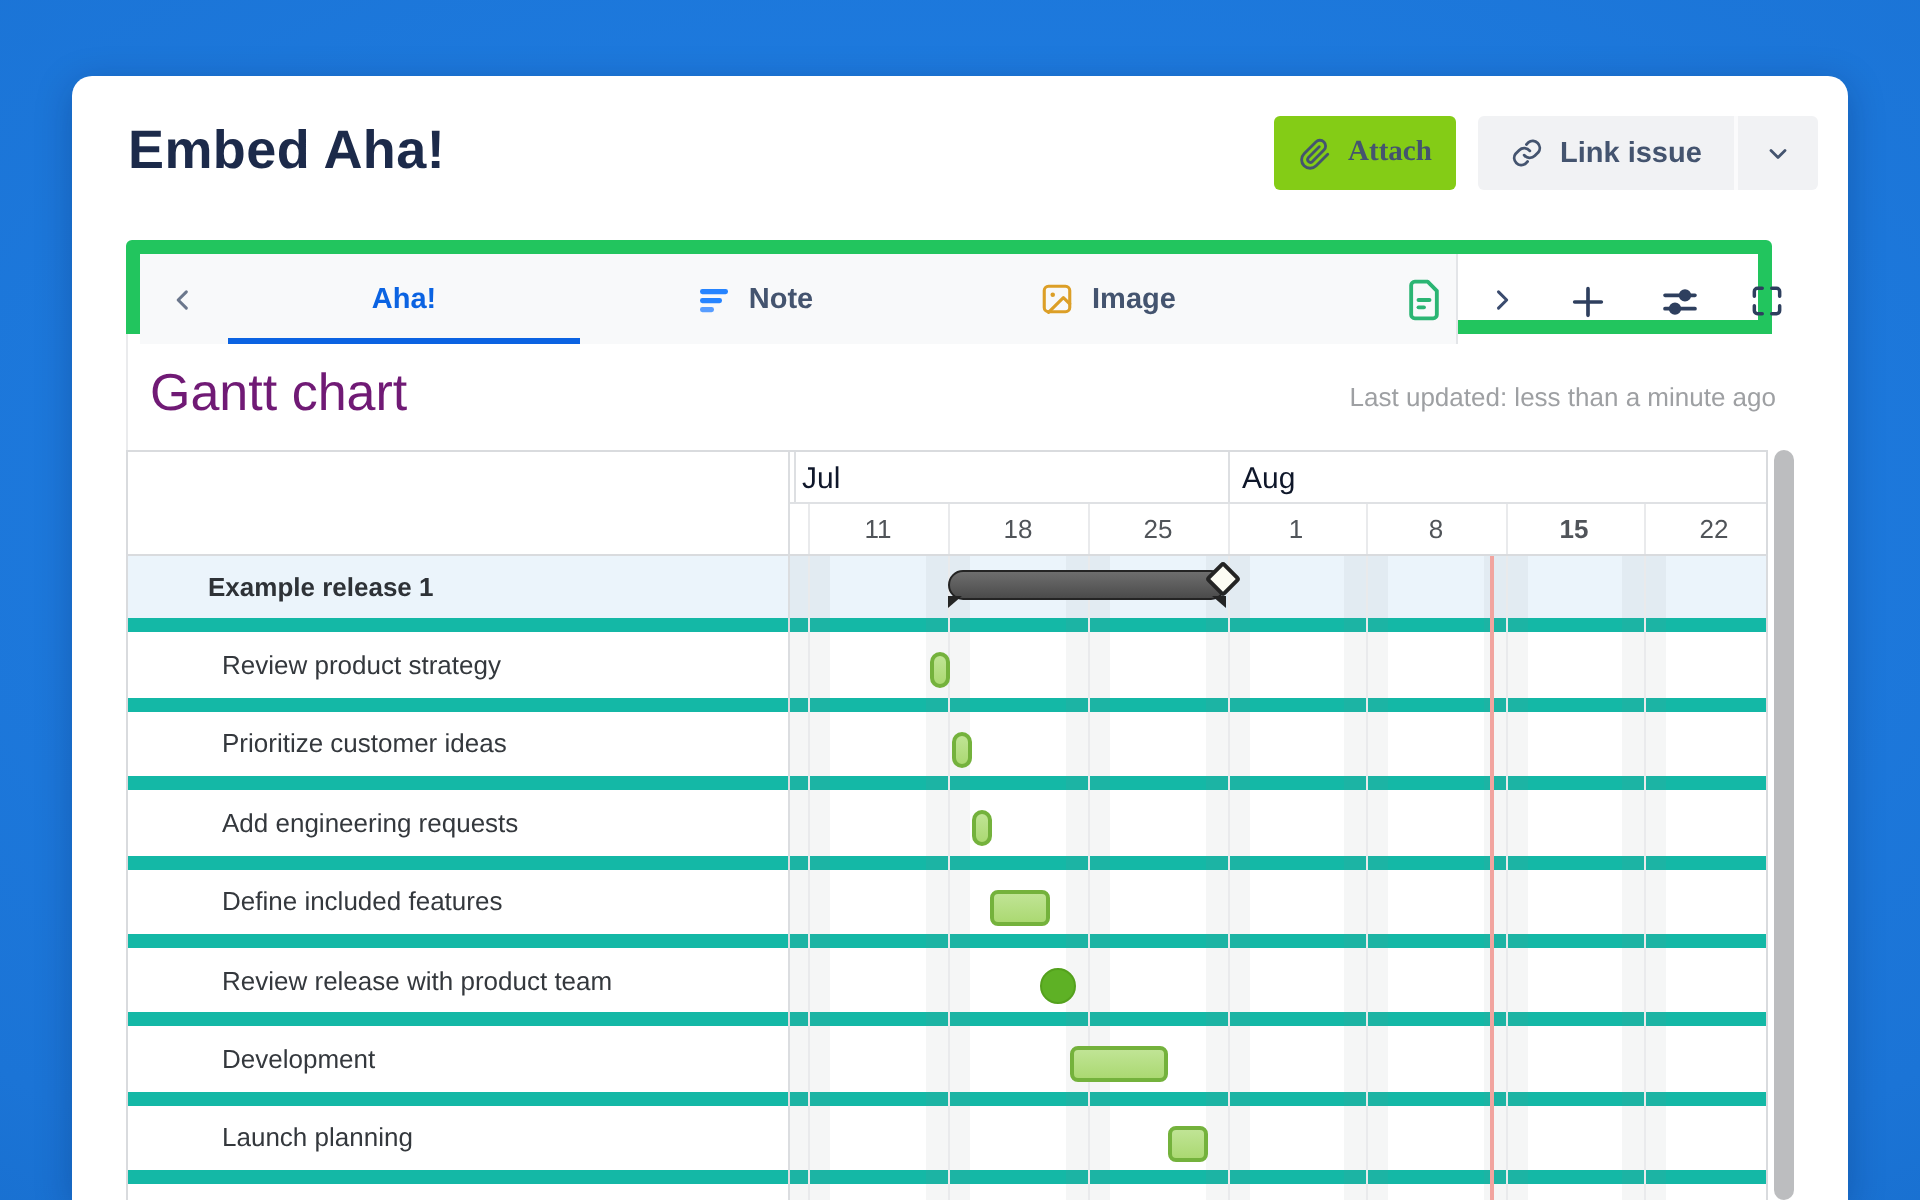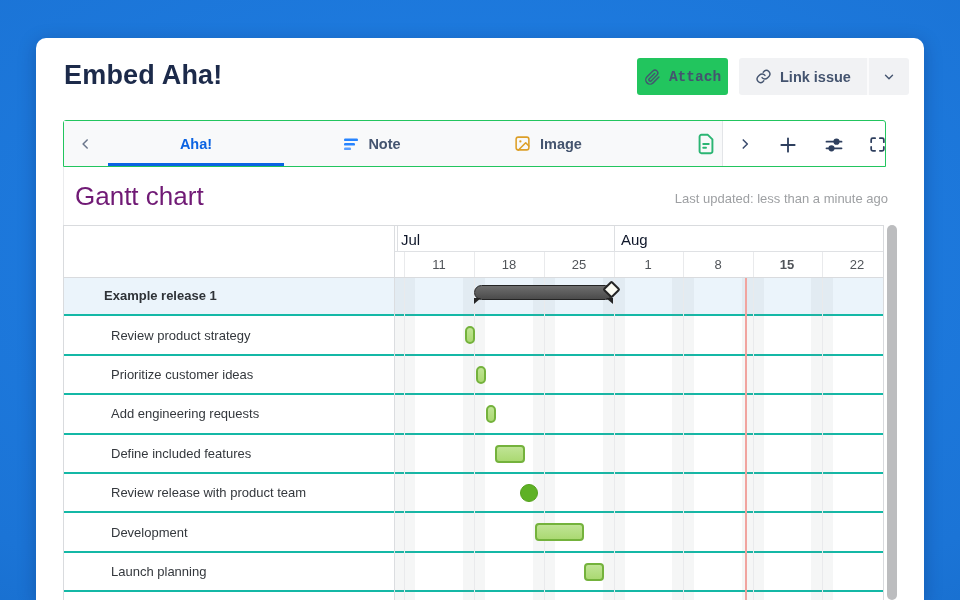--- a/index.html
+++ b/index.html
@@ -13,35 +13,35 @@
     position:absolute; left:36px; top:38px; width:888px; height:562px;
     background:#fff; border-radius:10px 10px 0 0;
     box-shadow:0 4px 18px rgba(0,20,60,.25);
   }
   
   .hd-title {
     position:absolute; left:28px; top:22px;
     font-size:27px; font-weight:600; color:#1c2a4a; letter-spacing:.2px;
   }
   .btn {
-    position:absolute; top:20px; height:37px; background:#22c55e; border:none;
-    border-radius:3px; color:#44546f; font-family:Liberation Mono, monospace; font-size:14.5px; font-weight:600;
+    position:absolute; top:20px; height:37px; background:#84cc16; border:none;
+    border-radius:3px; color:#44546f; font-family:Liberation Serif, serif; font-size:14.5px; font-weight:600;
     display:flex; align-items:center; justify-content:center; gap:8px; cursor:pointer;
   }
   .split-wrap { position:absolute; top:20px; height:37px; display:flex; }
   .split-main, .split-caret {
     background:#f1f2f4; border:none; color:#44546f; font-family:inherit;
     font-size:14.5px; font-weight:600; display:flex; align-items:center; gap:8px; cursor:pointer;
   }
   .split-main { border-radius:3px 0 0 3px; padding:0 16px; }
   .split-caret { border-radius:0 3px 3px 0; width:42px; justify-content:center; border-left:2px solid #fbfbfc; }
   
   .tabbar {
     position:absolute; left:27px; top:82px; width:823px; height:47px;
-    background:#fff; border:1px solid #22c55e; border-radius:3px 3px 0 0;
+    background:#fff; border:7px solid #22c55e; border-radius:3px 3px 0 0;
   }
   .tab-scrollzone {
     position:absolute; left:0; top:0; width:659px; height:45px;
     background:#f8f9fa; border-right:1px solid #e3e5e8;
   }
   .nav-chev {
     position:absolute; top:6px; width:34px; height:34px; background:transparent; border:none;
     color:#44546f; display:flex; align-items:center; justify-content:center; cursor:pointer;
   }
   .tab {
@@ -59,21 +59,21 @@
   }
   
   .panel-title { position:absolute; left:39px; top:143px; font-size:26px; font-weight:400; color:#701a75; }
   .last-updated { position:absolute; right:36px; top:153px; font-size:13px; color:#9ea0a3; }
   .embed-left-border { position:absolute; left:27px; top:129px; width:1px; height:58px; background:#eaebed; }
   
   .gantt {
     position:absolute; left:27px; top:187px; width:821px; height:375px;
     background:#fff; border:1px solid #d9dbde; border-bottom:none; overflow:hidden;
   }
-  .g-row { position:absolute; left:0; width:821px; border-bottom:2px solid #14b8a6; display:flex; align-items:center; }
+  .g-row { position:absolute; left:0; width:821px; border-bottom:7px solid #14b8a6; display:flex; align-items:center; }
   .g-label { font-size:13px; color:#34383d; padding-left:47px; }
   .g-label-rel { font-weight:bold; padding-left:40px; color:#2e3237; }
   .g-vline { position:absolute; width:1px; background:#dbdde0; z-index:3; }
   .g-hline2 { position:absolute; height:1px; background:#d9dbde; z-index:3; }
   .g-layer { position:absolute; top:0; overflow:hidden; }
   .g-band { position:absolute; background:rgba(130,136,142,0.08); }
   .g-weekline { position:absolute; width:1px; background:#e9eaec; }
   .g-monthline { position:absolute; width:1px; top:0; height:25px; background:#dddfe2; }
   .g-monthrule { position:absolute; left:0; top:25px; height:1px; background:#dfe1e4; }
   .g-month { position:absolute; top:0; height:25px; line-height:27px; font-size:15px; color:#0f172a; }

